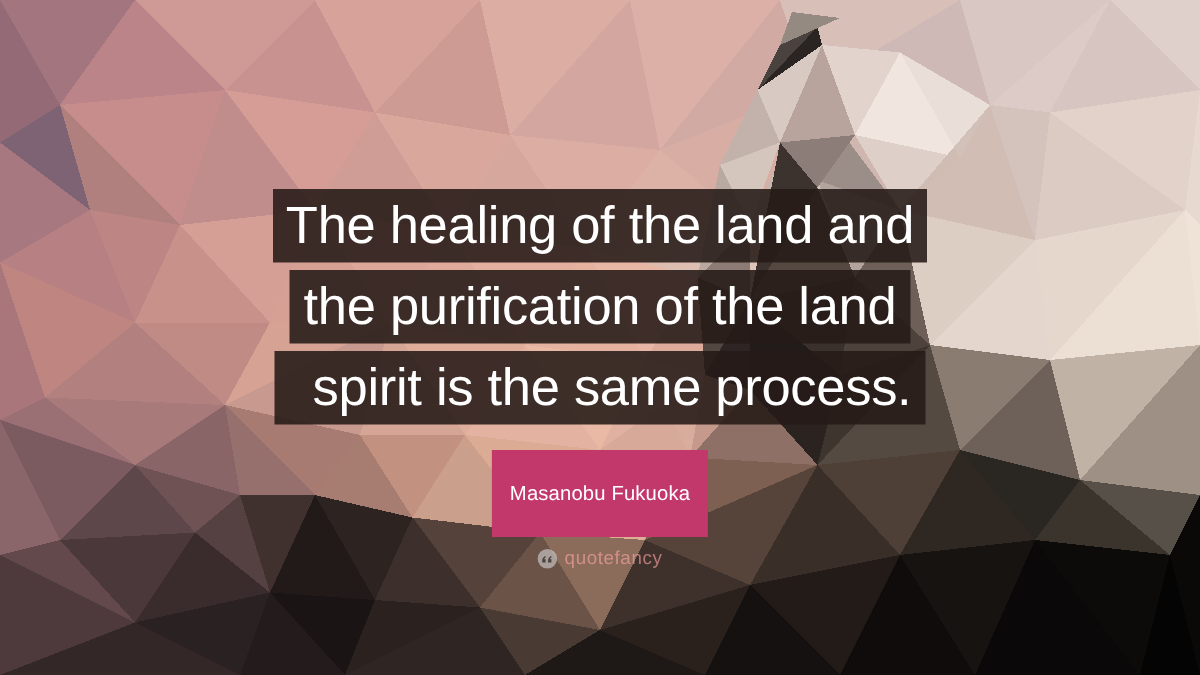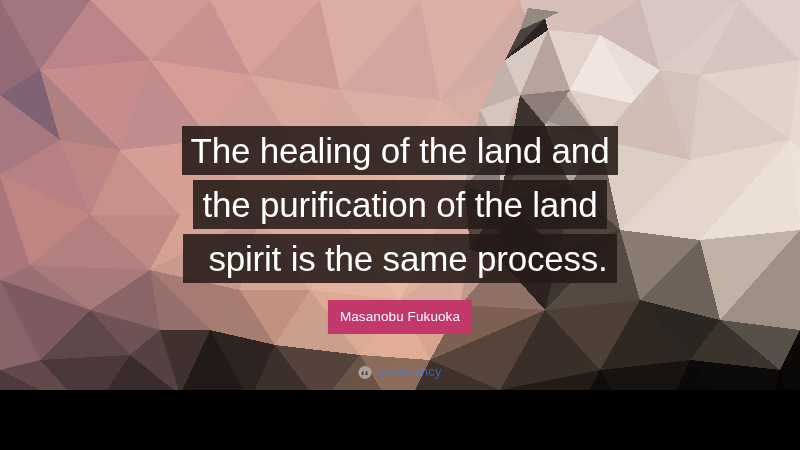--- a/index.html
+++ b/index.html
@@ -4,21 +4,21 @@
 <title>Quote Image</title>
 <style>
   html, body {
     margin: 0;
     padding: 0;
     background: #000;
   }
   #stage {
     position: relative;
     width: 800px;
-    height: 390px;
+    height: 450px;
     overflow: hidden;
     font-family: "Liberation Sans", sans-serif;
     background: #3a2b28;
     text-align: right;
   }
   #poly-bg {
     position: absolute;
     inset: 0;
     width: 800px;
     height: 450px;
@@ -54,21 +54,21 @@
   #author-badge {
     position: absolute;
     left: 50%;
     transform: translateX(-50%);
     top: 300px;
     background: #c2386a;
     color: #ffffff;
     font-size: 13.5px;
     line-height: 26px;
     height: 26px;
-    padding: 4px 12px;
+    padding: 16px 12px;
     white-space: nowrap;
     letter-spacing: 0.1px;
   }
 
   
   #watermark {
     position: absolute;
     left: 50%;
     transform: translateX(-50%);
     top: 366px;
@@ -82,21 +82,21 @@
     height: 13px;
     border-radius: 50%;
     background: #cfcfcf;
     display: flex;
     align-items: center;
     justify-content: center;
     flex: none;
   }
   #watermark-icon svg { display: block; }
   #watermark-text {
-    color: #3b82f6;
+    color: #fca5a5;
     font-size: 12.5px;
     letter-spacing: 0.4px;
     line-height: 13px;
   }
 </style>
 </head>
 <body>
 
 <div id="stage">
 

